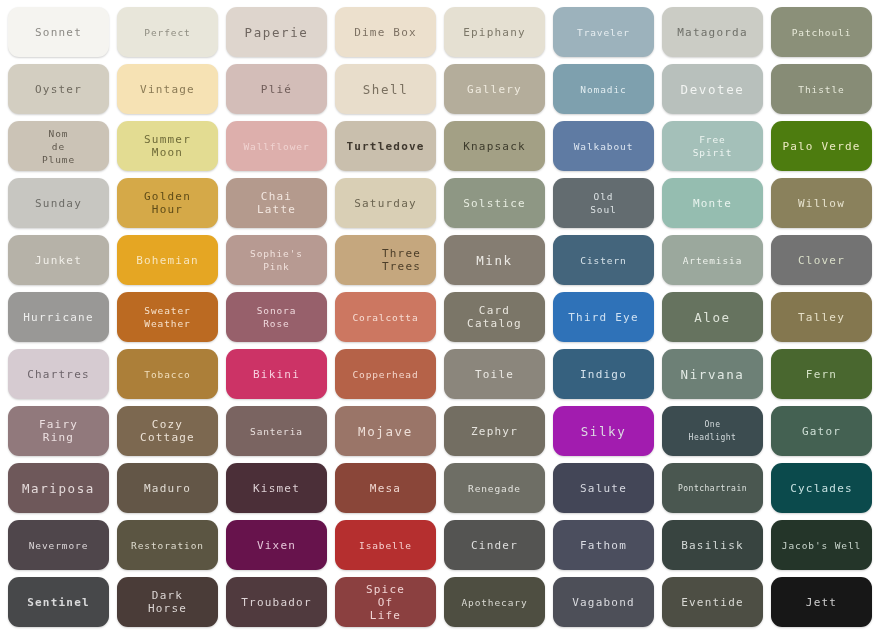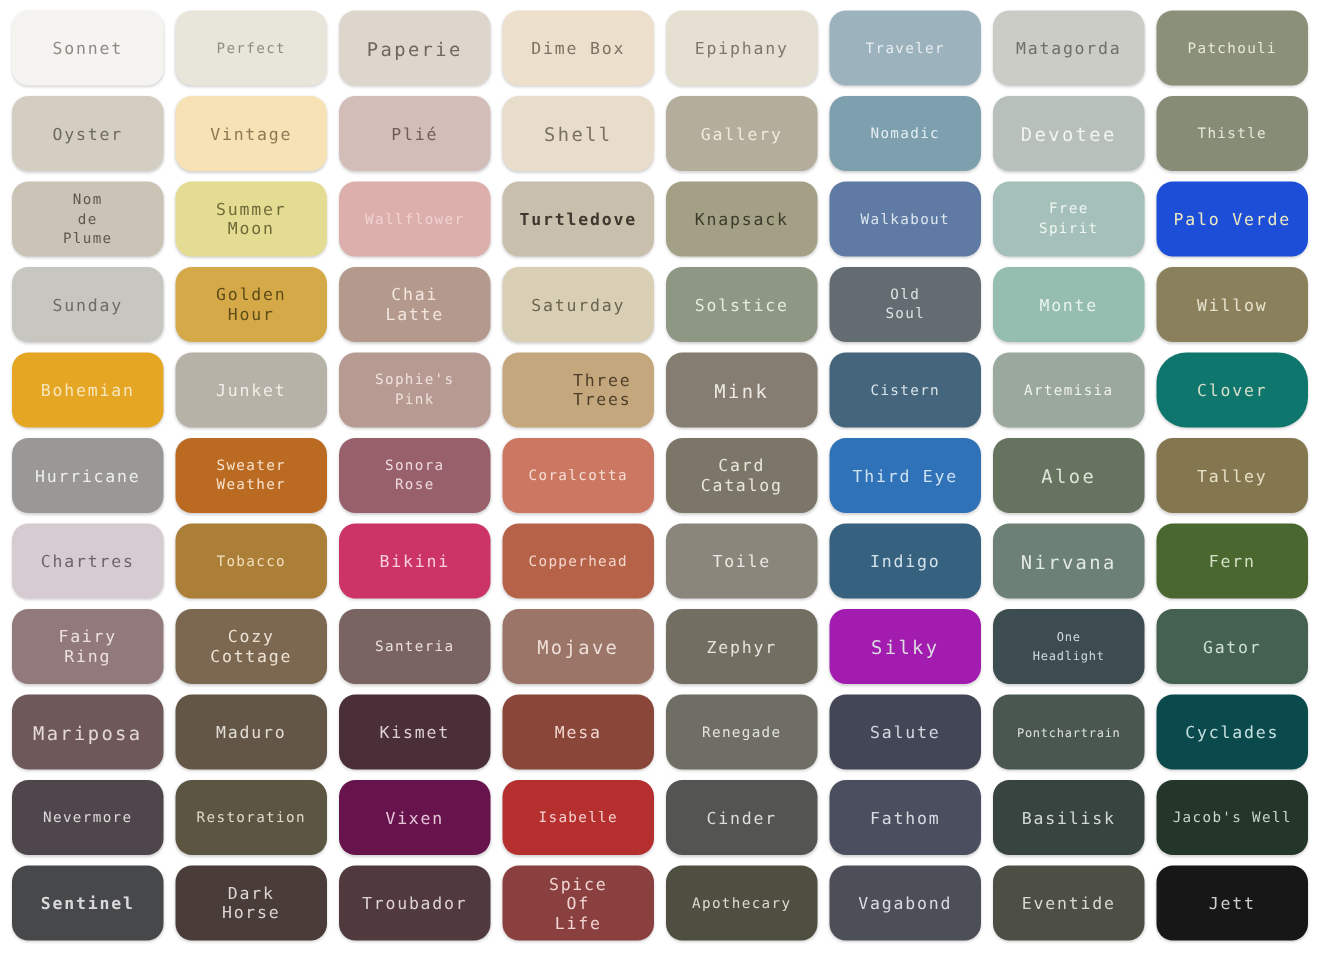--- a/index.html
+++ b/index.html
@@ -120,21 +120,21 @@
     <div class="swatch" style="background: rgb(163, 160, 133);">
       <span class="swatch-label s-md" style="color: rgb(61, 59, 44);">Knapsack</span>
     </div>
     <div class="swatch" style="background: rgb(95, 123, 163);">
       <span class="swatch-label s-sm" style="color: rgb(221, 230, 241);">Walkabout</span>
     </div>
     <div class="swatch" style="background: rgb(164, 192, 185);">
       <span class="swatch-label s-sm" style="color: rgb(238, 245, 242);">Free
 Spirit</span>
     </div>
-    <div class="swatch" style="background: #1d4ed8;">
+    <div class="swatch" style="background: #4d7c0f;">
       <span class="swatch-label s-md" style="color: rgb(236, 233, 195);">Palo Verde</span>
     </div>
     <div class="swatch" style="background: rgb(199, 198, 193);">
       <span class="swatch-label s-md" style="color: rgb(108, 107, 102);">Sunday</span>
     </div>
     <div class="swatch" style="background: rgb(213, 169, 72);">
       <span class="swatch-label s-md" style="color: rgb(95, 76, 24);">Golden
 Hour</span>
     </div>
     <div class="swatch" style="background: rgb(180, 154, 141);">
@@ -150,44 +150,44 @@
     <div class="swatch" style="background: rgb(99, 108, 112);">
       <span class="swatch-label s-sm" style="color: rgb(221, 227, 229);">Old
 Soul</span>
     </div>
     <div class="swatch" style="background: rgb(149, 189, 176);">
       <span class="swatch-label s-md" style="color: rgb(232, 243, 238);">Monte</span>
     </div>
     <div class="swatch" style="background: rgb(138, 129, 92);">
       <span class="swatch-label s-md" style="color: rgb(230, 226, 205);">Willow</span>
     </div>
+    <div class="swatch" style="background: rgb(182, 178, 168);">
+      <span class="swatch-label s-md" style="color: rgb(241, 239, 233);">Junket</span>
+    </div>
     <div class="swatch" style="background: rgb(229, 166, 35);">
       <span class="swatch-label s-md" style="color: rgb(247, 229, 189);">Bohemian</span>
-    </div>
-    <div class="swatch" style="background: rgb(182, 178, 168);">
-      <span class="swatch-label s-md" style="color: rgb(241, 239, 233);">Junket</span>
     </div>
     <div class="swatch" style="background: rgb(183, 154, 146);">
       <span class="swatch-label s-sm" style="color: rgb(240, 225, 220);">Sophie's
 Pink</span>
     </div>
     <div class="swatch" style="background: rgb(197, 167, 126); padding-left: 32px;">
       <span class="swatch-label s-md" style="color: rgb(76, 62, 41);">Three
 Trees</span>
     </div>
     <div class="swatch" style="background: rgb(133, 125, 114);">
       <span class="swatch-label s-lg" style="color: rgb(236, 234, 229);">Mink</span>
     </div>
     <div class="swatch" style="background: rgb(68, 101, 124);">
       <span class="swatch-label s-sm" style="color: rgb(215, 227, 234);">Cistern</span>
     </div>
     <div class="swatch" style="background: rgb(155, 168, 157);">
       <span class="swatch-label s-sm" style="color: rgb(238, 242, 236);">Artemisia</span>
     </div>
-    <div class="swatch" style="background: #0f766e; border-radius: 20px;">
+    <div class="swatch" style="background: #737373;">
       <span class="swatch-label s-md" style="color: rgb(217, 222, 200);">Clover</span>
     </div>
     <div class="swatch" style="background: rgb(153, 152, 150);">
       <span class="swatch-label s-md" style="color: rgb(238, 238, 237);">Hurricane</span>
     </div>
     <div class="swatch" style="background: rgb(187, 106, 34);">
       <span class="swatch-label s-sm" style="color: rgb(246, 226, 204);">Sweater
 Weather</span>
     </div>
     <div class="swatch" style="background: rgb(151, 96, 107);">

